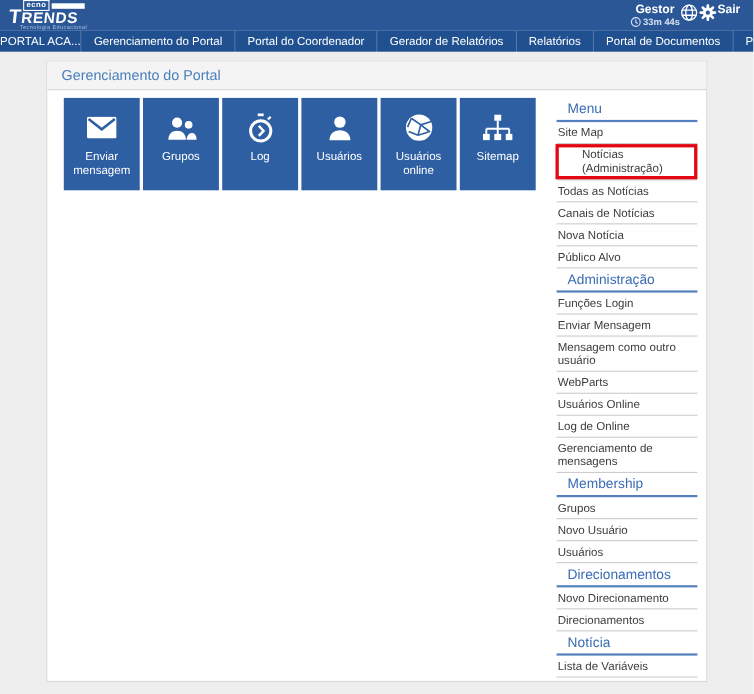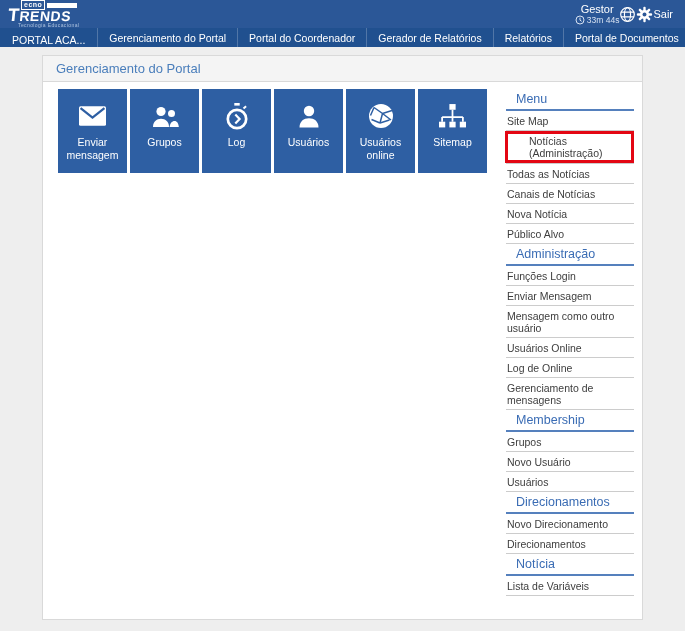--- a/index.html
+++ b/index.html
@@ -26,36 +26,36 @@
     height:28px;background:var(--header-bg);display:flex;align-items:center;
     color:#fff;position:relative;
   }
   .logo{margin-left:8px;line-height:1;user-select:none;}
   .logo-top{display:flex;align-items:center;margin-left:13px;}
   .logo-ecno{font-size:7px;font-weight:bold;letter-spacing:.5px;border:1px solid #fff;padding:0 2px;line-height:8px;}
   .logo-bar{display:inline-block;width:30px;height:5px;background:#fff;margin-left:2px;}
   .logo-main{font-size:14px;font-weight:bold;letter-spacing:.5px;transform:skewX(-6deg);line-height:11px;}
   .logo-main .big-t{font-size:18px;}
   .logo-tag{font-size:5px;color:#a9c0de;letter-spacing:.4px;margin-left:10px;margin-top:1px;}
-  .header-right{margin-left:auto;display:flex;align-items:center;margin-right:12px;}
+  .header-right{margin-left:auto;display:flex;align-items:flex-start;margin-right:12px;font-weight:bold;}
   .user-block{text-align:center;cursor:pointer;}
   .user-name{font-size:11px;line-height:12px;}
   .user-timer{font-size:8.5px;color:#d7e2f2;display:flex;align-items:center;gap:2px;justify-content:center;}
   .icon-btn{display:flex;align-items:center;justify-content:center;cursor:pointer;}
   .logout{font-size:11px;cursor:pointer;}
   
   .portal-tabs{
     height:19px;background:var(--nav-bg);display:flex;align-items:stretch;
     color:#fff;font-size:10.5px;
   }
   .nav-item{
     display:flex;align-items:center;padding:0 11px;cursor:pointer;white-space:nowrap;
     border-left:1px solid rgba(255,255,255,.22);
   }
-  .nav-item.portal-name{width:130px;justify-content:center;border-left:none;padding:12px;}
+  .nav-item.portal-name{width:130px;justify-content:center;border-left:none;padding:0;}
   
   .page{padding-top:8px;}
   .container{
     width:601px;margin-left:42px;background:#fff;border:1px solid var(--border-gray);
     min-height:565px;
   }
   .page-title{
     height:26px;line-height:26px;background:#f4f4f4;border-bottom:1px solid var(--border-gray);
     color:var(--accent-blue);font-size:13px;padding-left:13px;
   }
@@ -256,20 +256,23 @@
               <li class="sidebar-item">
                 <span class="link">Funções Login</span>
               </li>
               <li class="sidebar-item">
                 <span class="link">Enviar Mensagem</span>
               </li>
               <li class="sidebar-item">
                 <span class="link">Mensagem como outro usuário</span>
               </li>
               <li class="sidebar-item">
+                <span class="link">WebParts</span>
+              </li>
+              <li class="sidebar-item">
                 <span class="link">Usuários Online</span>
               </li>
               <li class="sidebar-item">
                 <span class="link">Log de Online</span>
               </li>
               <li class="sidebar-item">
                 <span class="link">Gerenciamento de mensagens</span>
               </li>
             </ul>
   </div>

